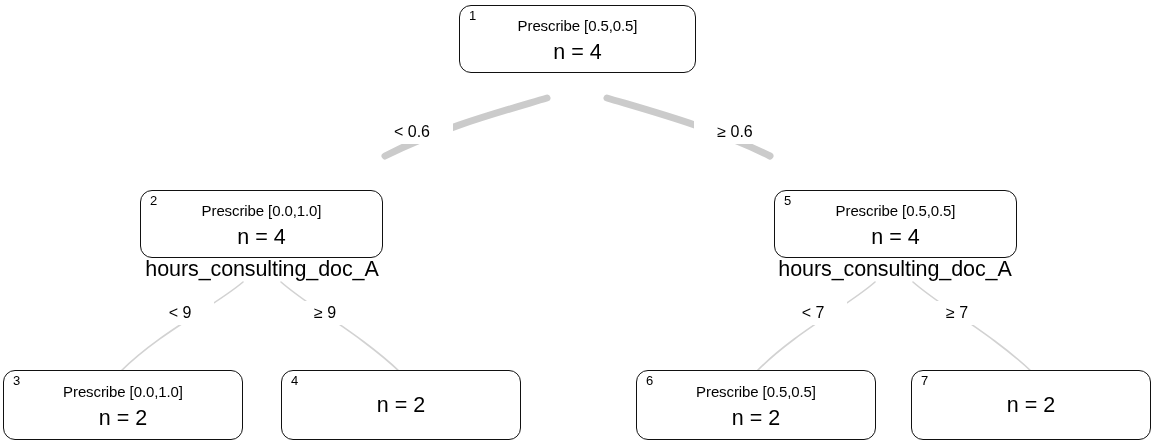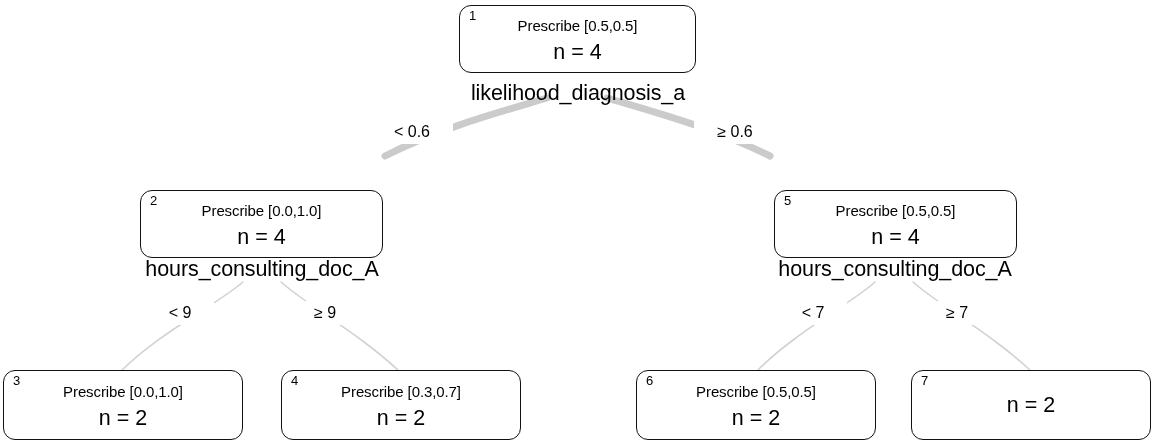--- a/index.html
+++ b/index.html
@@ -106,21 +106,20 @@
 
     <path d="M 875 282 C 848 306, 795 332, 756 372" fill="none" stroke="#d2d2d2" stroke-width="1.6" stroke-linecap="round"></path>
     <path d="M 913 282 C 940 306, 992 334, 1032 372" fill="none" stroke="#d2d2d2" stroke-width="1.6" stroke-linecap="round"></path>
   </svg>
 
   <div class="node" style="left:459px; top:5px; width:237px; height:68px;">
     <span class="node-num">1</span>
     <span class="node-line1">Prescribe [0.5,0.5]</span>
     <span class="node-line2">n = 4</span>
   </div>
-  <div class="split-label" style="left:442px; top:80px; width:272px;">likelihood_diagnosis_a</div>
 
   <div class="edge-label" style="left:371px; top:120px; width:76px;">&lt; 0.6</div>
   <div class="edge-label" style="left:694px; top:120px; width:76px;">≥ 0.6</div>
 
   <div class="node" style="left:140px; top:190px; width:243px; height:68px;">
     <span class="node-num">2</span>
     <span class="node-line1">Prescribe [0.0,1.0]</span>
     <span class="node-line2">n = 4</span>
   </div>
   <div class="split-label" style="left:122px; top:256px; width:280px;">hours_consulting_doc_A</div>
@@ -139,21 +138,20 @@
   <div class="edge-label" style="left:923px; top:301px; width:62px;">≥ 7</div>
 
   <div class="node" style="left:3px; top:370px; width:240px; height:70px;">
     <span class="node-num">3</span>
     <span class="node-line1">Prescribe [0.0,1.0]</span>
     <span class="node-line2">n = 2</span>
   </div>
 
   <div class="node" style="left:281px; top:370px; width:240px; height:70px;">
     <span class="node-num">4</span>
-    <span class="node-line1">Prescribe [0.3,0.7]</span>
     <span class="node-line2">n = 2</span>
   </div>
 
   <div class="node" style="left:636px; top:370px; width:240px; height:70px;">
     <span class="node-num">6</span>
     <span class="node-line1">Prescribe [0.5,0.5]</span>
     <span class="node-line2">n = 2</span>
   </div>
 
   <div class="node" style="left:911px; top:370px; width:240px; height:70px;">

